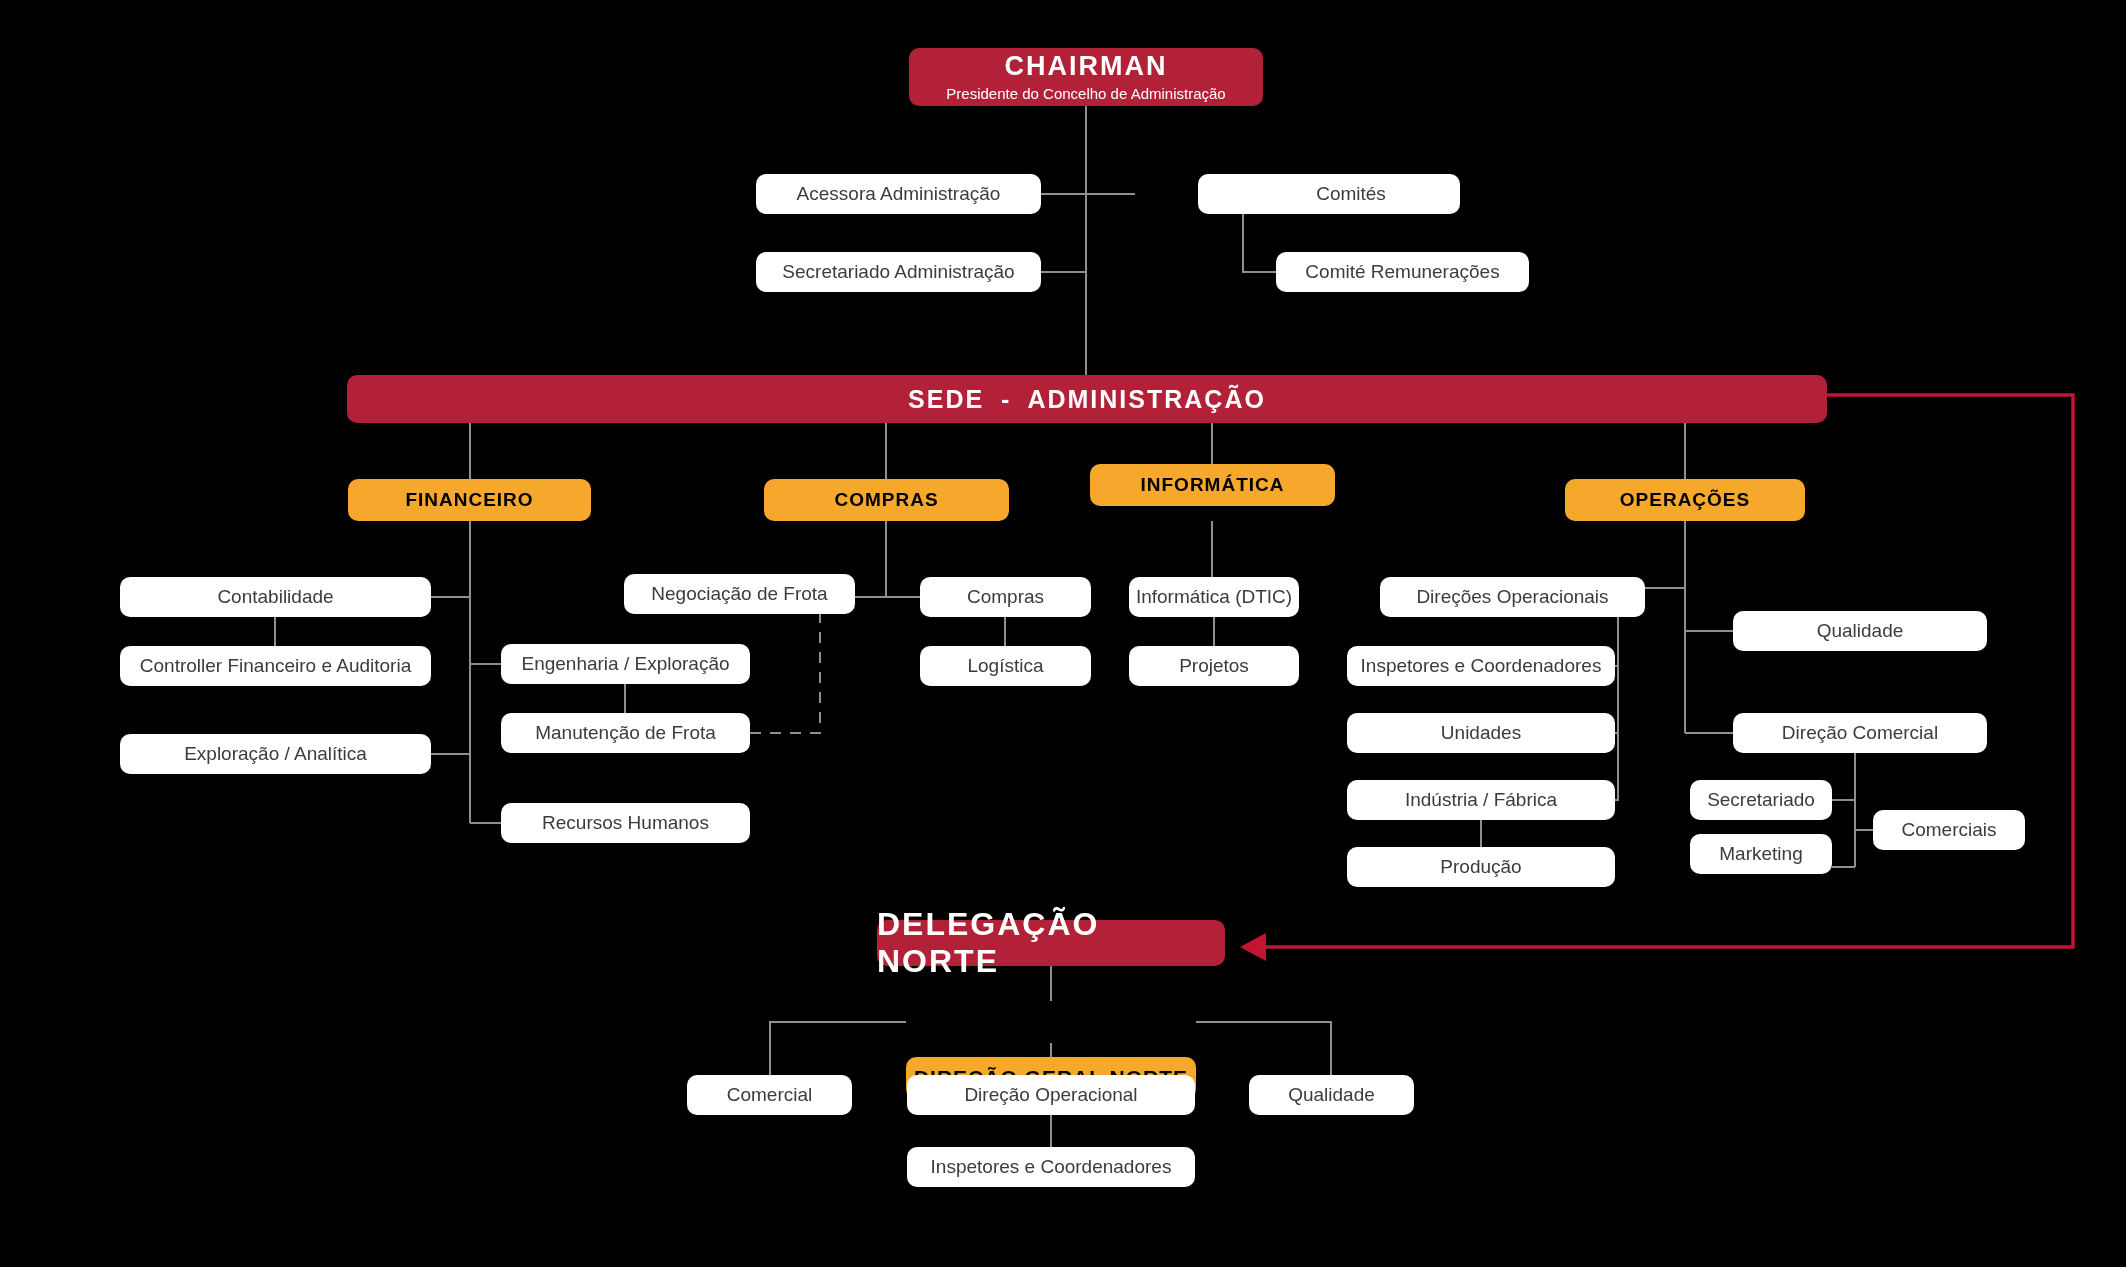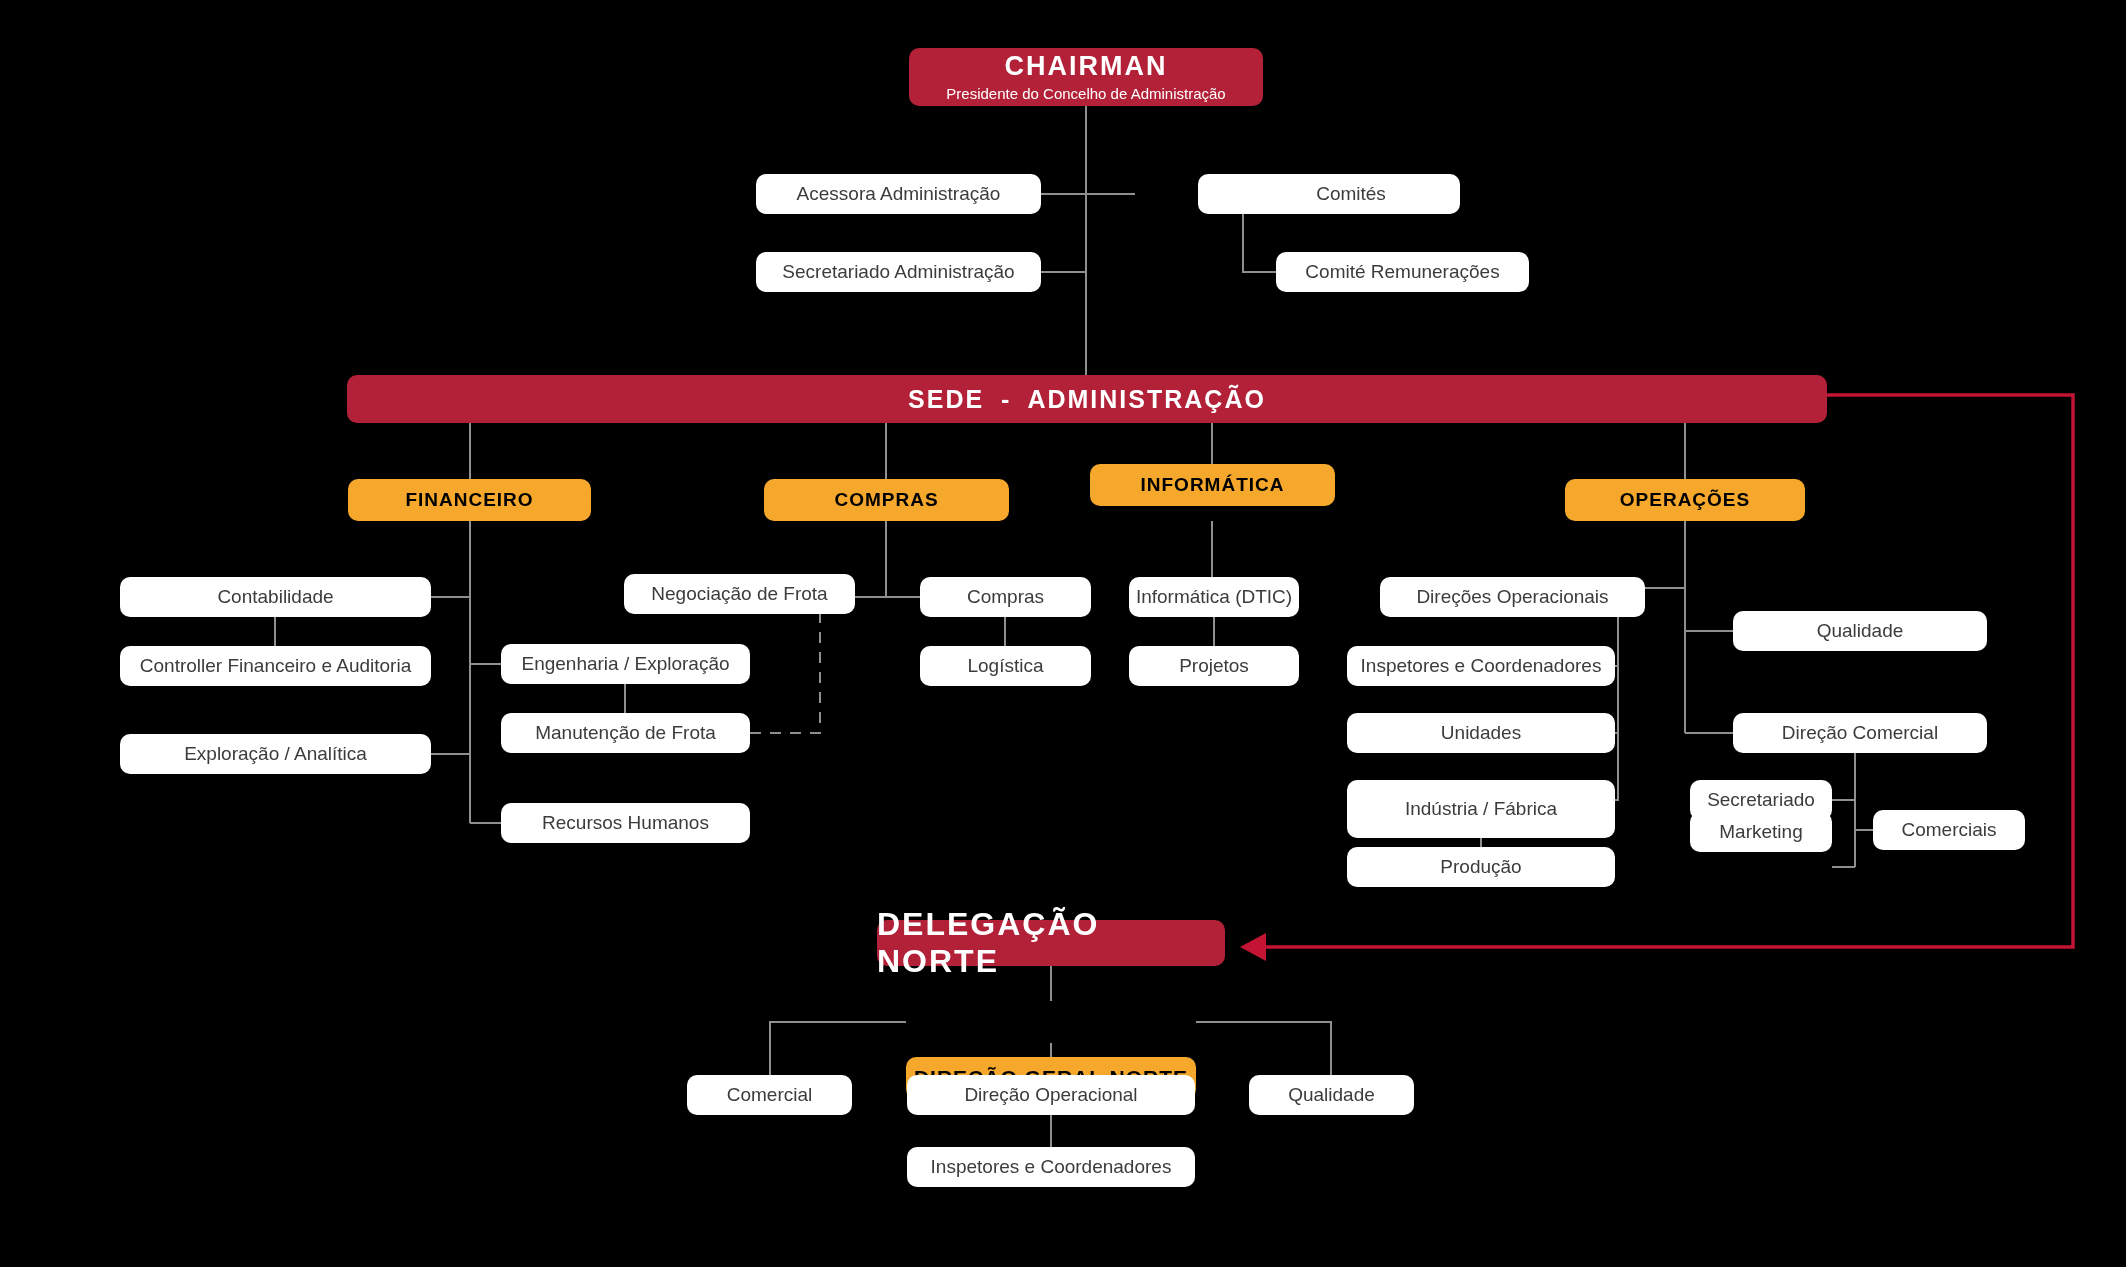--- a/index.html
+++ b/index.html
@@ -116,27 +116,27 @@
   <div class="node white" style="left:624px;top:574px;width:231px;height:40px;">Negociação de Frota</div>
   <div class="node white" style="left:920px;top:577px;width:171px;height:40px;">Compras</div>
   <div class="node white" style="left:920px;top:646px;width:171px;height:40px;">Logística</div>
 
   <div class="node white" style="left:1129px;top:577px;width:170px;height:40px;">Informática (DTIC)</div>
   <div class="node white" style="left:1129px;top:646px;width:170px;height:40px;">Projetos</div>
 
   <div class="node white" style="left:1380px;top:577px;width:265px;height:40px;">Direções Operacionais</div>
   <div class="node white" style="left:1347px;top:646px;width:268px;height:40px;">Inspetores e Coordenadores</div>
   <div class="node white" style="left:1347px;top:713px;width:268px;height:40px;">Unidades</div>
-  <div class="node white" style="left:1347px;top:780px;width:268px;height:58px;">Indústria / Fábrica</div>
+  <div class="node white" style="left:1347px;top:780px;width:268px;height:40px;">Indústria / Fábrica</div>
   <div class="node white" style="left:1347px;top:847px;width:268px;height:40px;">Produção</div>
   <div class="node white" style="left:1733px;top:611px;width:254px;height:40px;">Qualidade</div>
   <div class="node white" style="left:1733px;top:713px;width:254px;height:40px;">Direção Comercial</div>
   <div class="node white" style="left:1690px;top:780px;width:142px;height:40px;">Secretariado</div>
   <div class="node white" style="left:1873px;top:810px;width:152px;height:40px;">Comerciais</div>
-  <div class="node white" style="left:1690px;top:812px;width:142px;height:40px;">Marketing</div>
+  <div class="node white" style="left:1690px;top:834px;width:142px;height:40px;">Marketing</div>
 
   <div class="node red delegTitle" style="left:877px;top:920px;width:348px;height:46px;">DELEGAÇÃO NORTE</div>
   <div class="node orange dgnTitle" style="left:906px;top:1057px;width:290px;height:42px;">DIREÇÃO GERAL NORTE</div>
   <div class="node white" style="left:687px;top:1075px;width:165px;height:40px;">Comercial</div>
   <div class="node white" style="left:907px;top:1075px;width:288px;height:40px;">Direção Operacional</div>
   <div class="node white" style="left:1249px;top:1075px;width:165px;height:40px;">Qualidade</div>
   <div class="node white" style="left:907px;top:1147px;width:288px;height:40px;">Inspetores e Coordenadores</div>
 
 </div>
 

